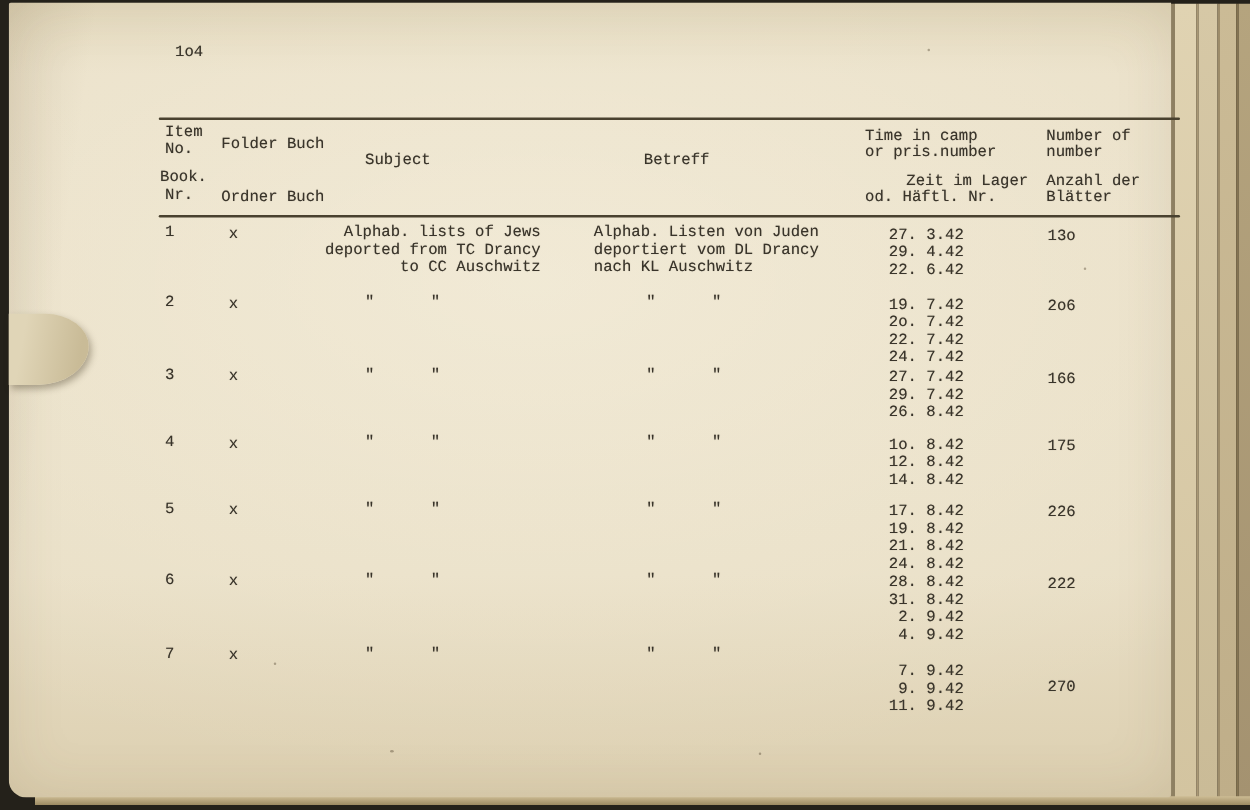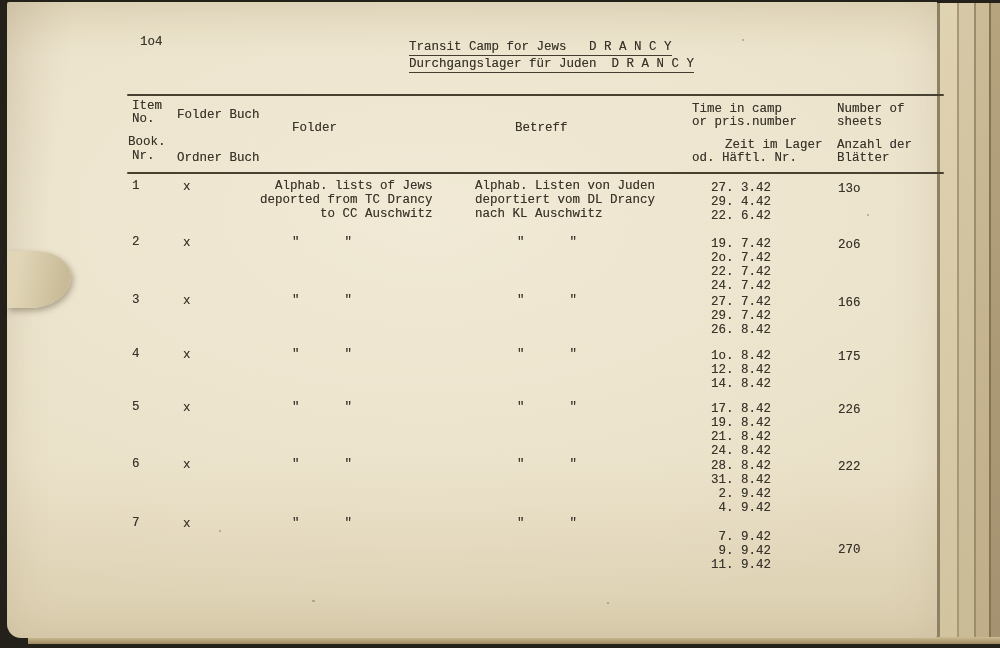--- a/index.html
+++ b/index.html
@@ -90,46 +90,42 @@
   <div class="stack s5"></div>
   <div class="stack s6"></div>
   <div class="stack s7"></div>
   <div class="stack s8"></div>
   <div class="bottom-edge"></div>
 
   <div class="paper">
 
     <span class="t page-number">1o4</span>
 
-    <div class="title-block">
-      <span class="title-line">Transit Camp for Jews   D R A N C Y</span>
-      <span class="title-line">Durchgangslager für Juden  D R A N C Y</span>
-    </div>
 
     <div class="rule rule-top"></div>
     <div class="rule rule-header"></div>
 
     <span class="t" style="left:125px;top:97px">Item</span>
     <span class="t" style="left:125px;top:110px">No.</span>
     <span class="t" style="left:121px;top:133px">Book.</span>
     <span class="t" style="left:125px;top:147px">Nr.</span>
 
     <span class="t" style="left:170px;top:106px">Folder Buch</span>
     <span class="t" style="left:170px;top:149px">Ordner Buch</span>
 
-    <span class="t" style="left:285px;top:119px">Folder</span>
+    <span class="t" style="left:285px;top:119px">Subject</span>
     <span class="t" style="left:508px;top:119px">Betreff</span>
 
     <span class="t" style="left:685px;top:100px">Time in camp</span>
     <span class="t" style="left:685px;top:113px">or pris.number</span>
     <span class="t" style="left:718px;top:136px">Zeit im Lager</span>
     <span class="t" style="left:685px;top:149px">od. Häftl. Nr.</span>
 
     <span class="t" style="left:830px;top:100px">Number of</span>
-    <span class="t" style="left:830px;top:113px">sheets</span>
+    <span class="t" style="left:830px;top:113px">number</span>
     <span class="t" style="left:830px;top:136px">Anzahl der</span>
     <span class="t" style="left:830px;top:149px">Blätter</span>
 
     <div class="row" style="top:177px">
       <span class="t c-item">1</span>
       <span class="t c-folder">x</span>
       <span class="t c-subject">Alphab. lists of Jews
 deported from TC Drancy
 to CC Auschwitz</span>
       <span class="t c-betreff">Alphab. Listen von Juden

